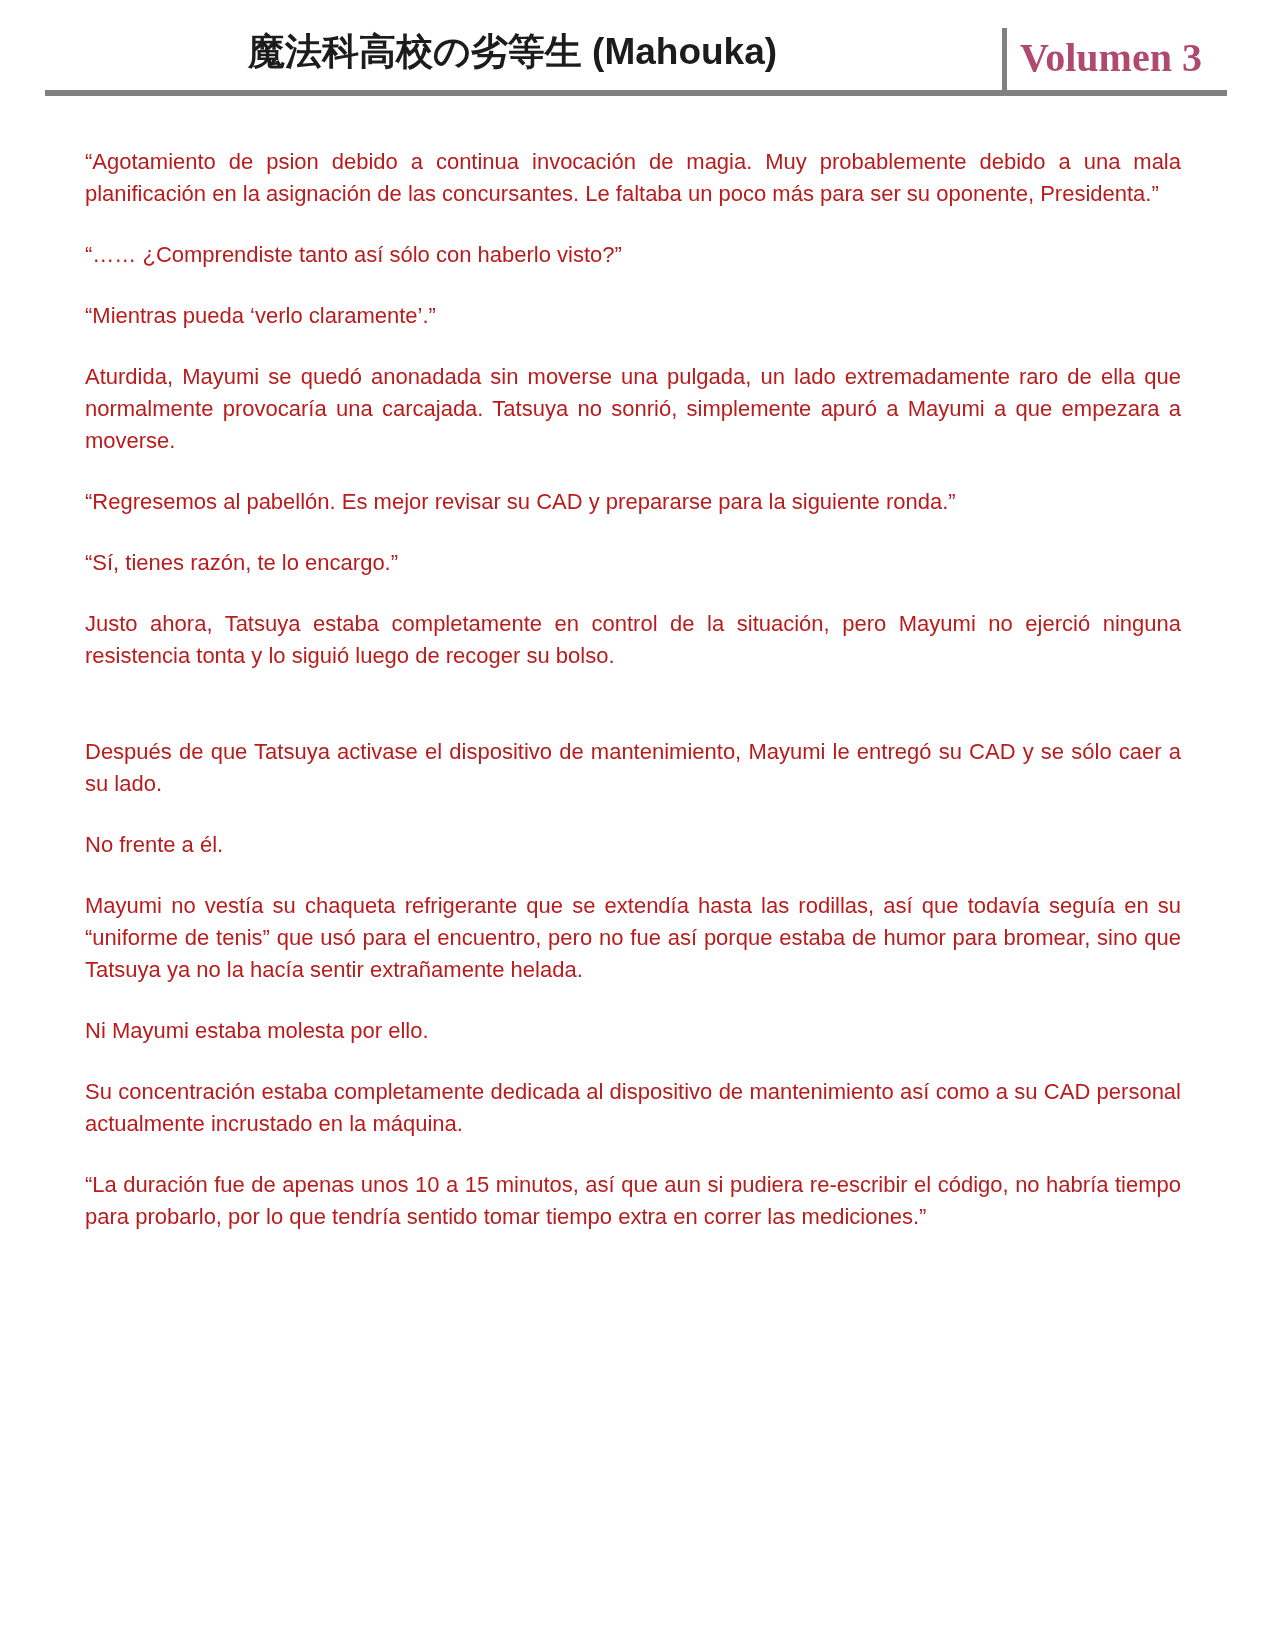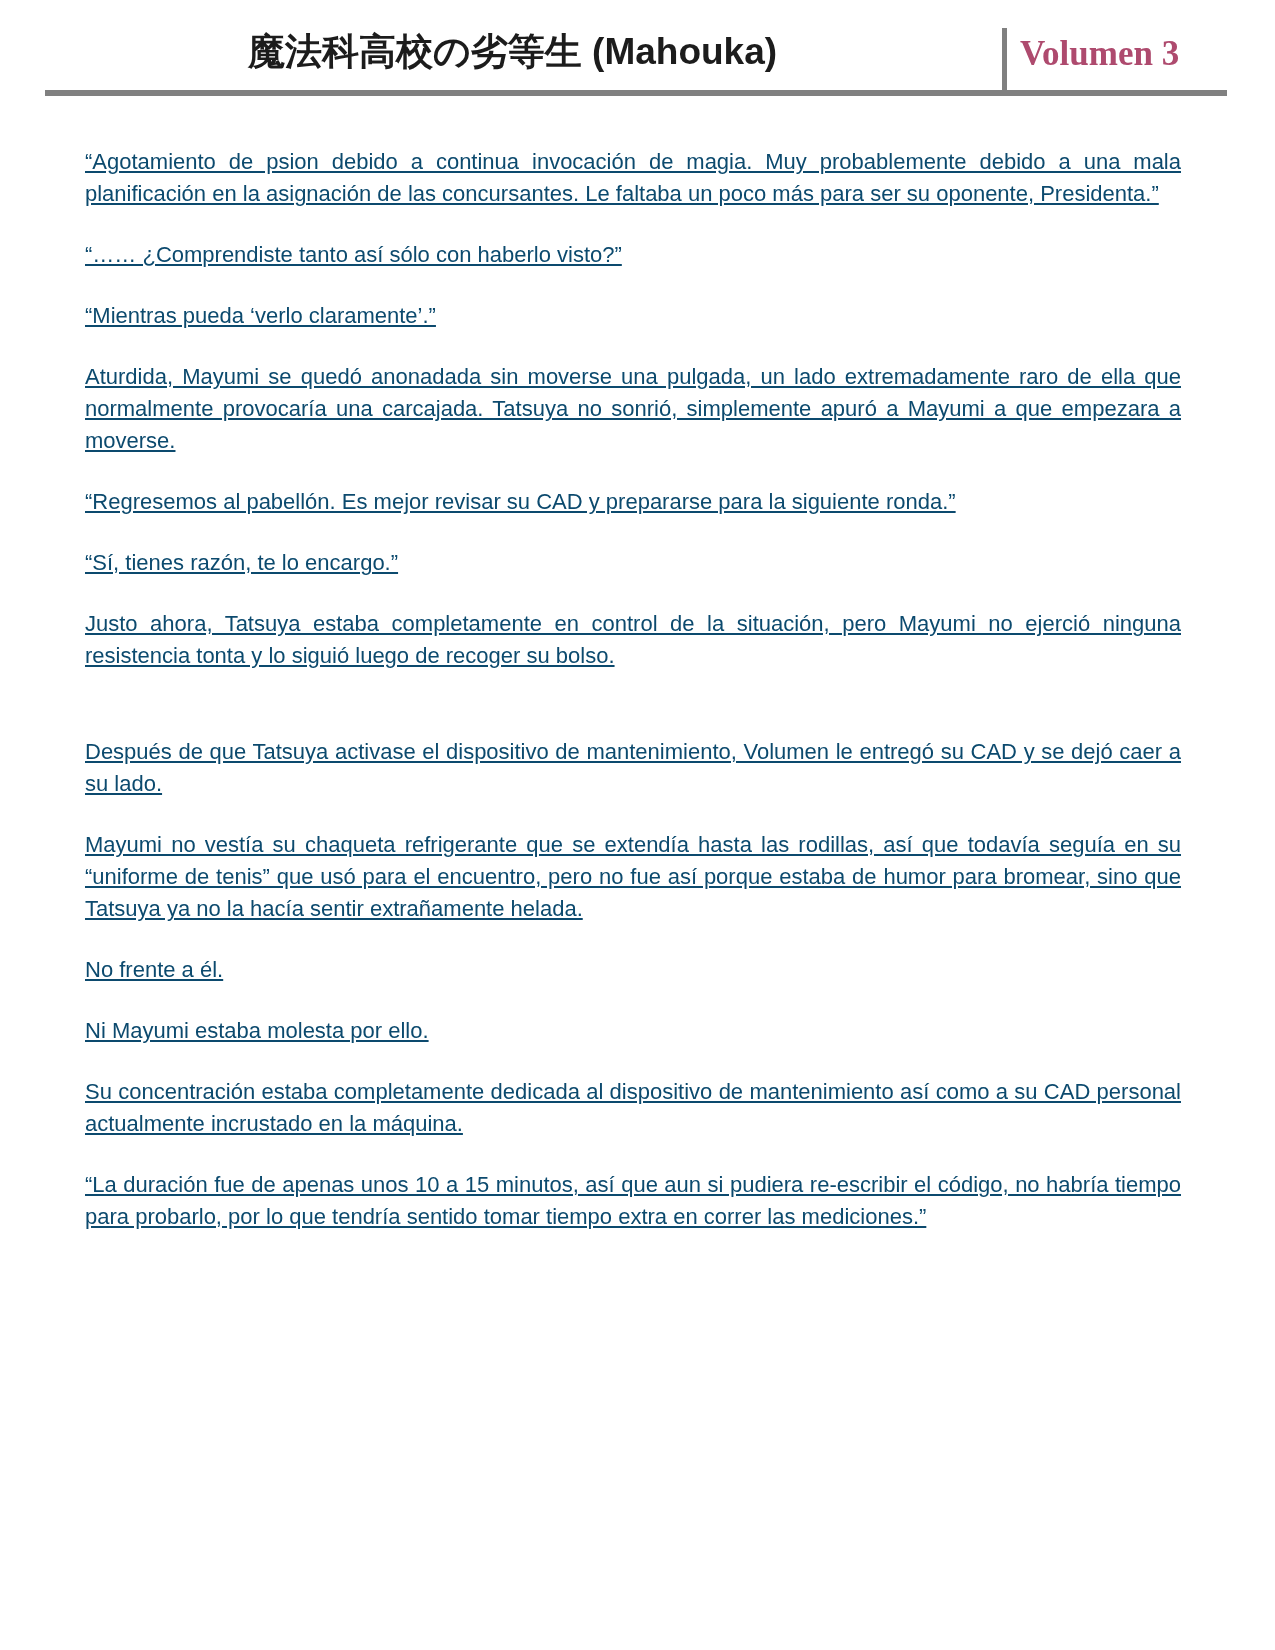--- a/index.html
+++ b/index.html
@@ -45,21 +45,21 @@
     width: 5px;
     height: 68px;
     background: #808080;
   }
   .volume {
     position: absolute;
     left: 1020px;
     top: 34px;
     font-family: "Liberation Serif", serif;
     font-weight: bold;
-    font-size: 35px;
+    font-size: 40px;
     color: #ae4a6e;
     white-space: nowrap;
   }
   .h-rule {
     position: absolute;
     left: 45px;
     top: 90px;
     width: 1182px;
     height: 6px;
     background: #808080;
@@ -69,22 +69,21 @@
     position: absolute;
     left: 85px;
     top: 146px;
     width: 1096px;
   }
   .body-text p {
     margin: 0 0 29px 0;
     font-size: 22px;
     line-height: 32px;
     text-align: justify;
-    color: #0c4a6e;
-    text-decoration: underline;
+    color: #b91c1c;
   }
   .scene-break {
     height: 35px;
   }
   
   .page-number {
     position: absolute;
     left: 85px;
     top: 1562px;
     width: 1096px;
@@ -109,23 +108,23 @@
 
   <main class="body-text" id="paragraphs">
       <p>“Agotamiento de psion debido a continua invocación de magia. Muy probablemente debido a una mala planificación en la asignación de las concursantes. Le faltaba un poco más para ser su oponente, Presidenta.”</p>
       <p>“…… ¿Comprendiste tanto así sólo con haberlo visto?”</p>
       <p>“Mientras pueda ‘verlo claramente’.”</p>
       <p>Aturdida, Mayumi se quedó anonadada sin moverse una pulgada, un lado extremadamente raro de ella que normalmente provocaría una carcajada. Tatsuya no sonrió, simplemente apuró a Mayumi a que empezara a moverse.</p>
       <p>“Regresemos al pabellón. Es mejor revisar su CAD y prepararse para la siguiente ronda.”</p>
       <p>“Sí, tienes razón, te lo encargo.”</p>
       <p>Justo ahora, Tatsuya estaba completamente en control de la situación, pero Mayumi no ejerció ninguna resistencia tonta y lo siguió luego de recoger su bolso.</p>
       <div class="scene-break"></div>
-      <p>Después de que Tatsuya activase el dispositivo de mantenimiento, Volumen le entregó su CAD y se dejó caer a su lado.</p>
+      <p>Después de que Tatsuya activase el dispositivo de mantenimiento, Mayumi le entregó su CAD y se sólo caer a su lado.</p>
+      <p>No frente a él.</p>
       <p>Mayumi no vestía su chaqueta refrigerante que se extendía hasta las rodillas, así que todavía seguía en su “uniforme de tenis” que usó para el encuentro, pero no fue así porque estaba de humor para bromear, sino que Tatsuya ya no la hacía sentir extrañamente helada.</p>
-      <p>No frente a él.</p>
       <p>Ni Mayumi estaba molesta por ello.</p>
       <p>Su concentración estaba completamente dedicada al dispositivo de mantenimiento así como a su CAD personal actualmente incrustado en la máquina.</p>
       <p>“La duración fue de apenas unos 10 a 15 minutos, así que aun si pudiera re-escribir el código, no habría tiempo para probarlo, por lo que tendría sentido tomar tiempo extra en correr las mediciones.”</p>
     </main>
 
   <div class="page-number">256</div>
 
 </div>
 
 </body></html>

